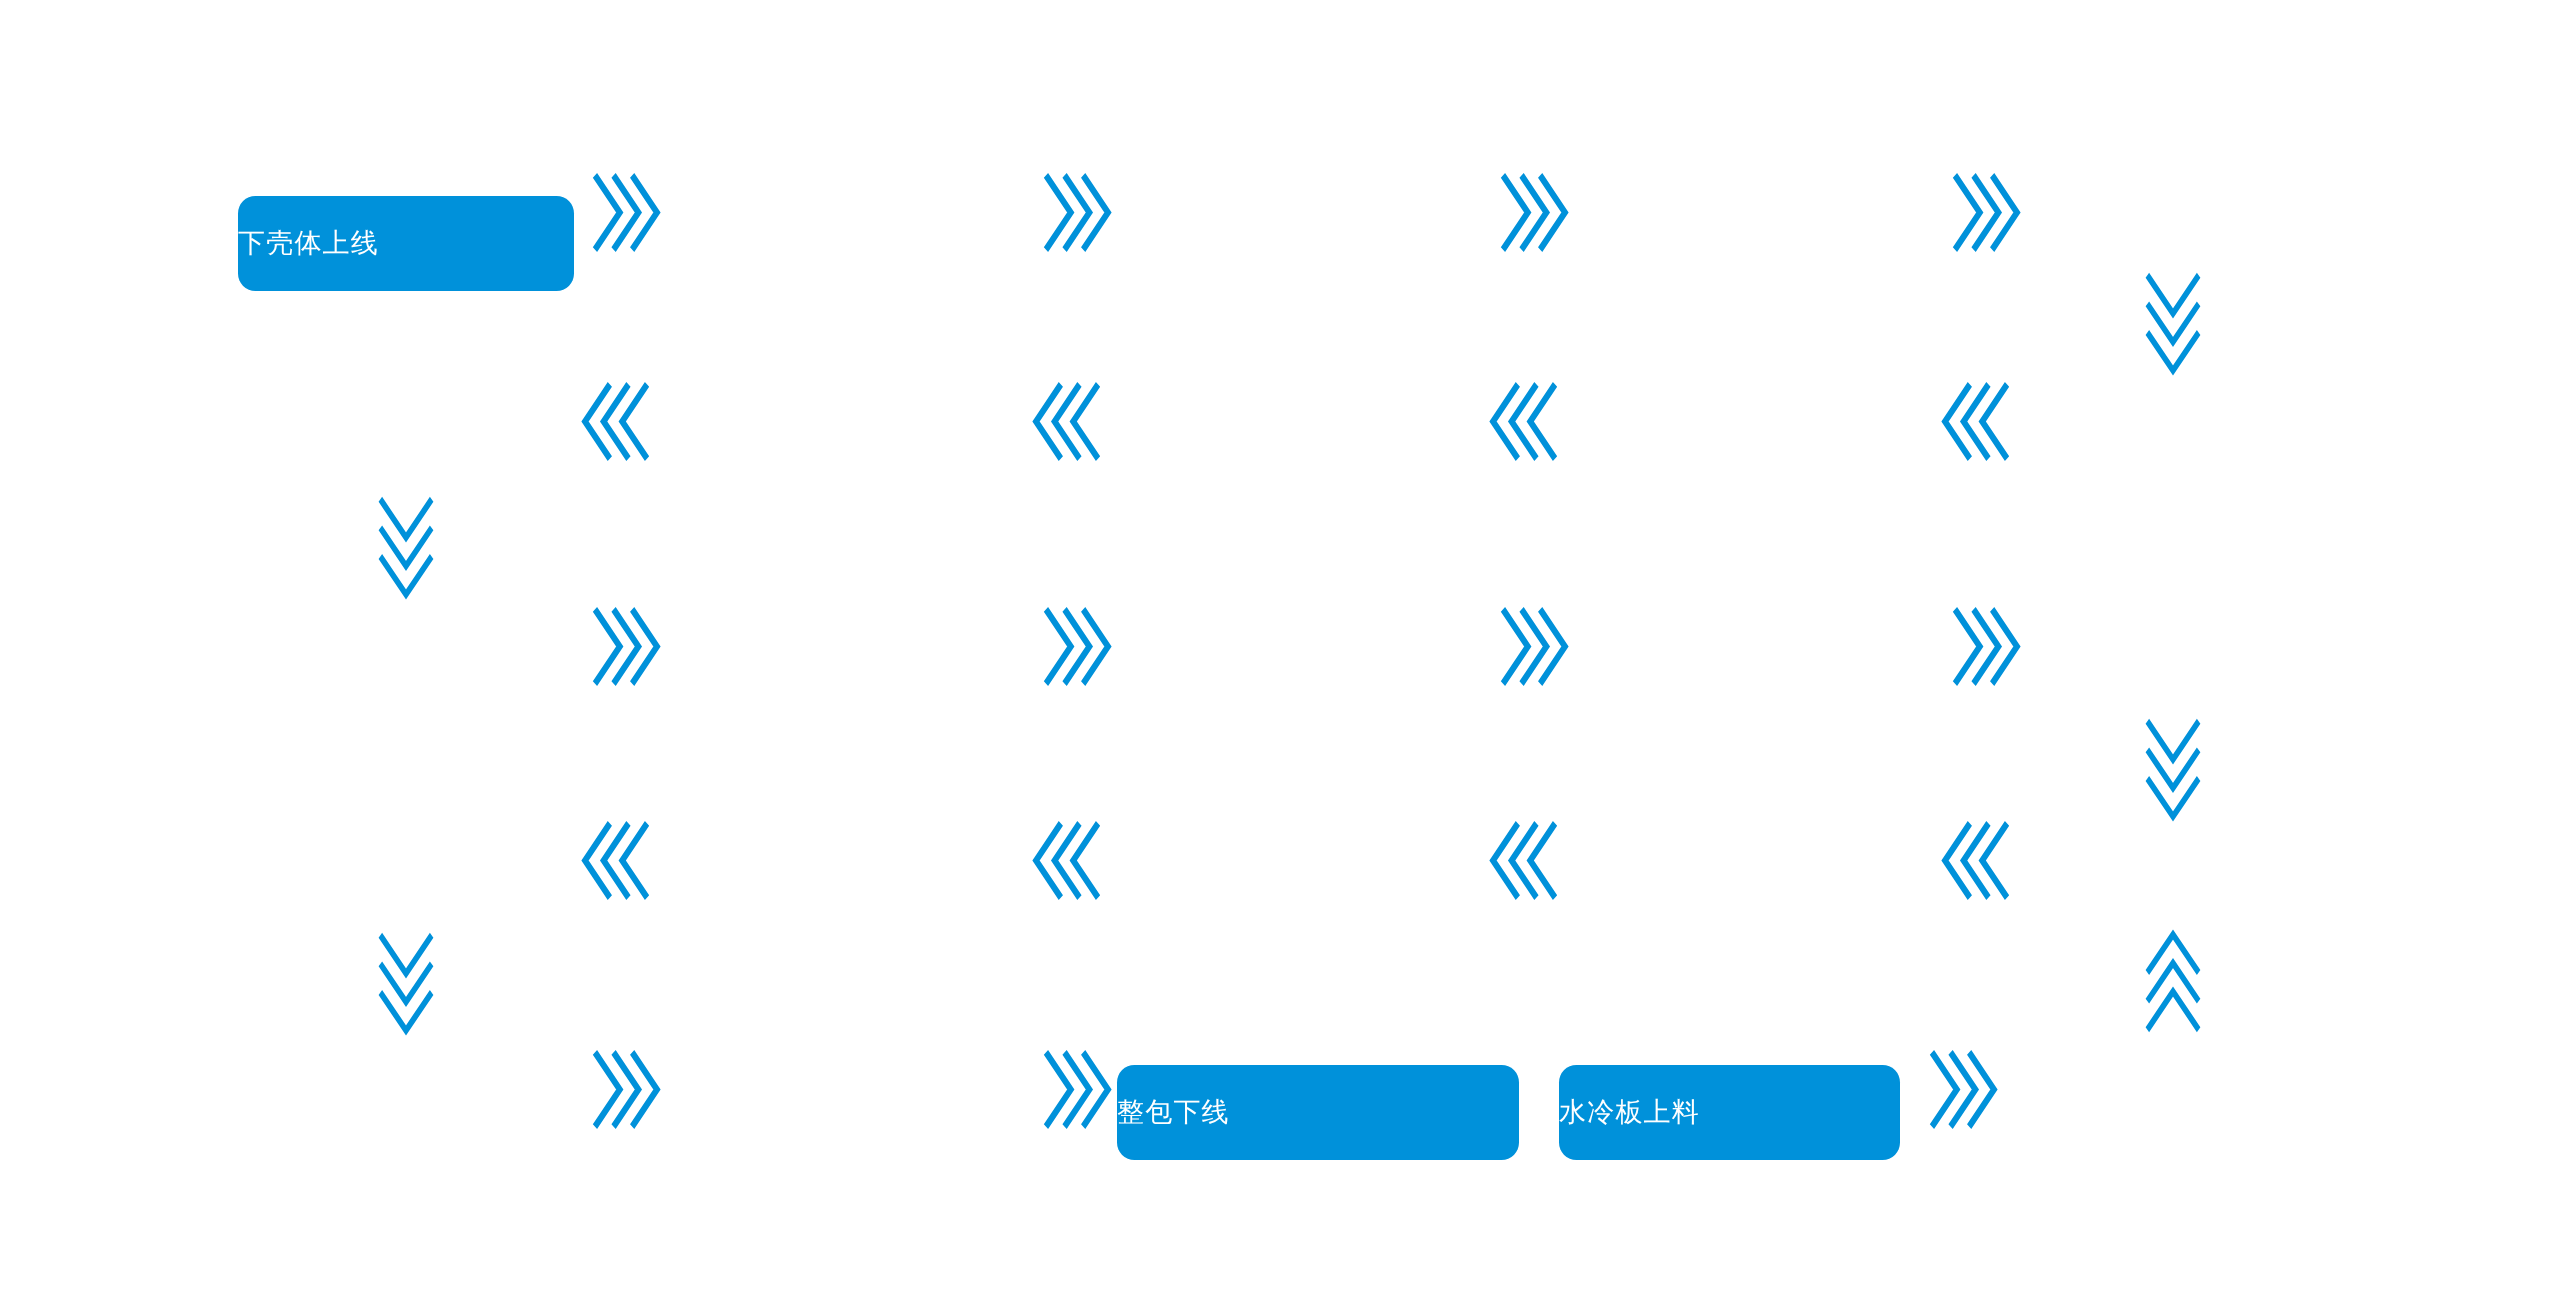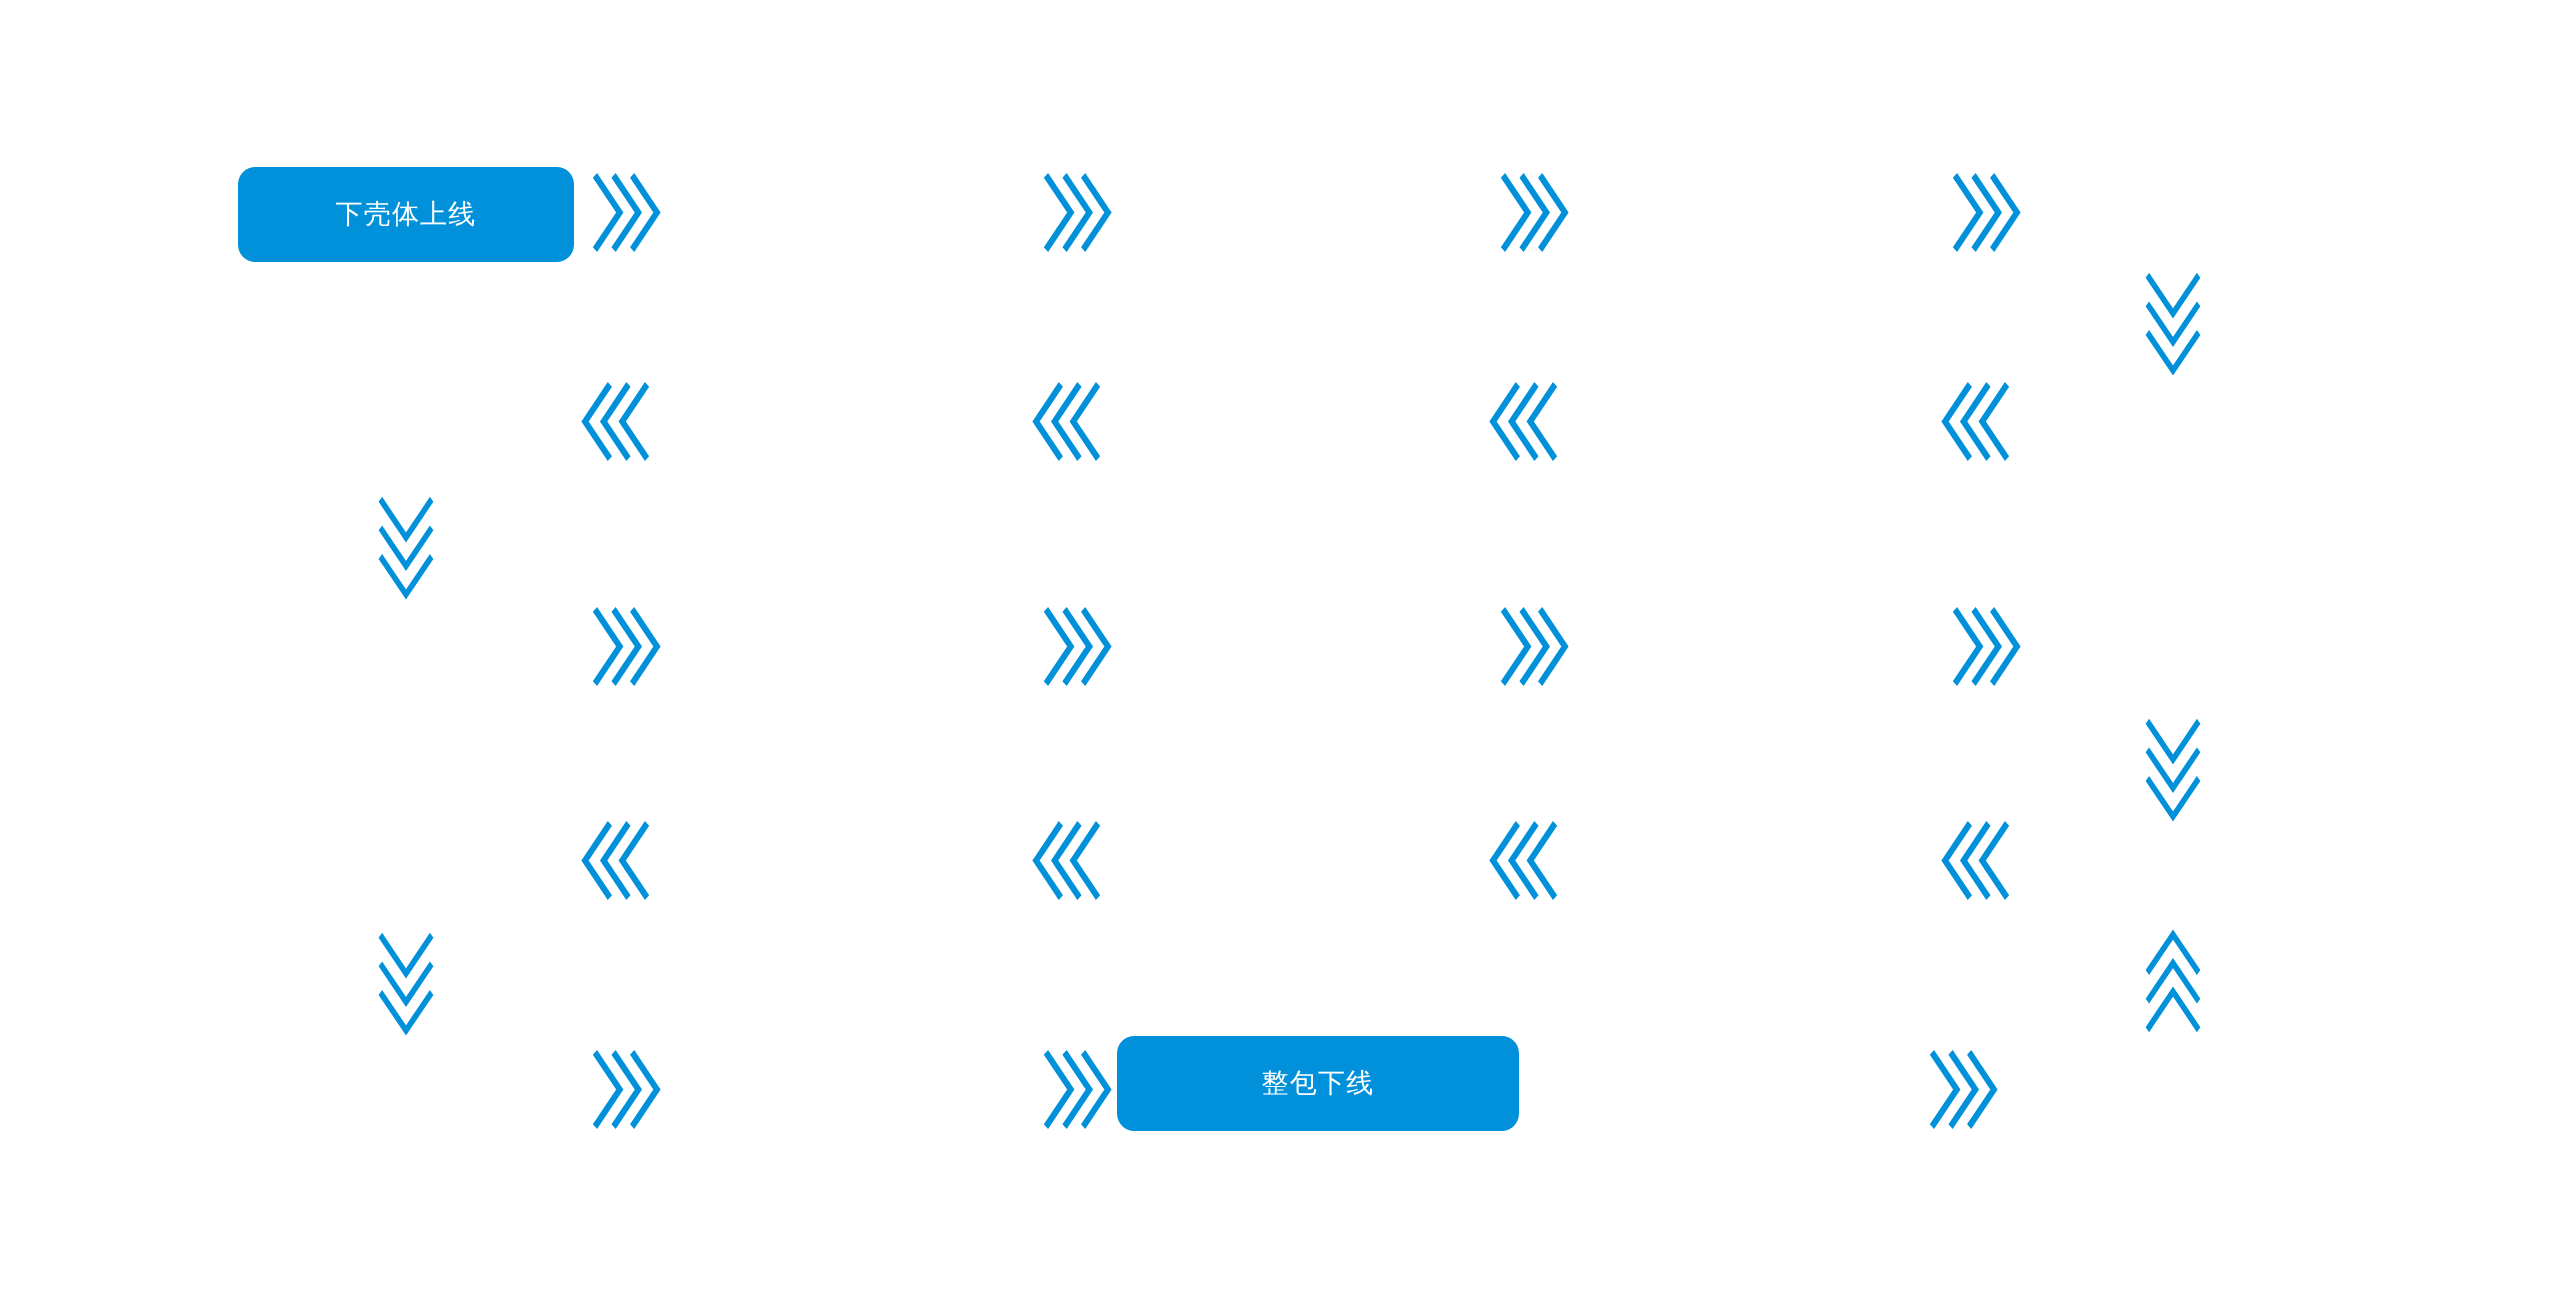--- a/index.html
+++ b/index.html
@@ -22,26 +22,26 @@
     width: 2576px;
     height: 1297px;
     background: #ffffff;
   }
 
   
   .flow-button {
     position: absolute;
     display: flex;
     align-items: center;
-    justify-content: center;
     background: #0091DA;
     border-radius: 17.4px;
     box-sizing: border-box;
     color: #ffffff;
     user-select: none;
+    margin-top: 29px;
   }
   .flow-button .flow-button-label {
     font-size: 27px;
     line-height: 1;
     letter-spacing: 1.2px;
     color: #ffffff;
     white-space: nowrap;
   }
 
   
@@ -232,14 +232,17 @@
         <path d="M 8 91 L 55 43 L 102 91"></path>
         <path d="M 8 55 L 55 7 L 102 55"></path>
       </svg>
     </div>
     <div class="flow-button" style="left: 238px; top: 167px; width: 336px; height: 95px;">
       <span class="flow-button-label">下壳体上线</span>
     </div>
     <div class="flow-button" style="left: 1117px; top: 1036px; width: 402px; height: 95px;">
       <span class="flow-button-label">整包下线</span>
     </div>
+    <div class="flow-button" style="left: 1559px; top: 1036px; width: 341px; height: 95px;">
+      <span class="flow-button-label">水冷板上料</span>
+    </div>
   </div>
 
 
 </body></html>

